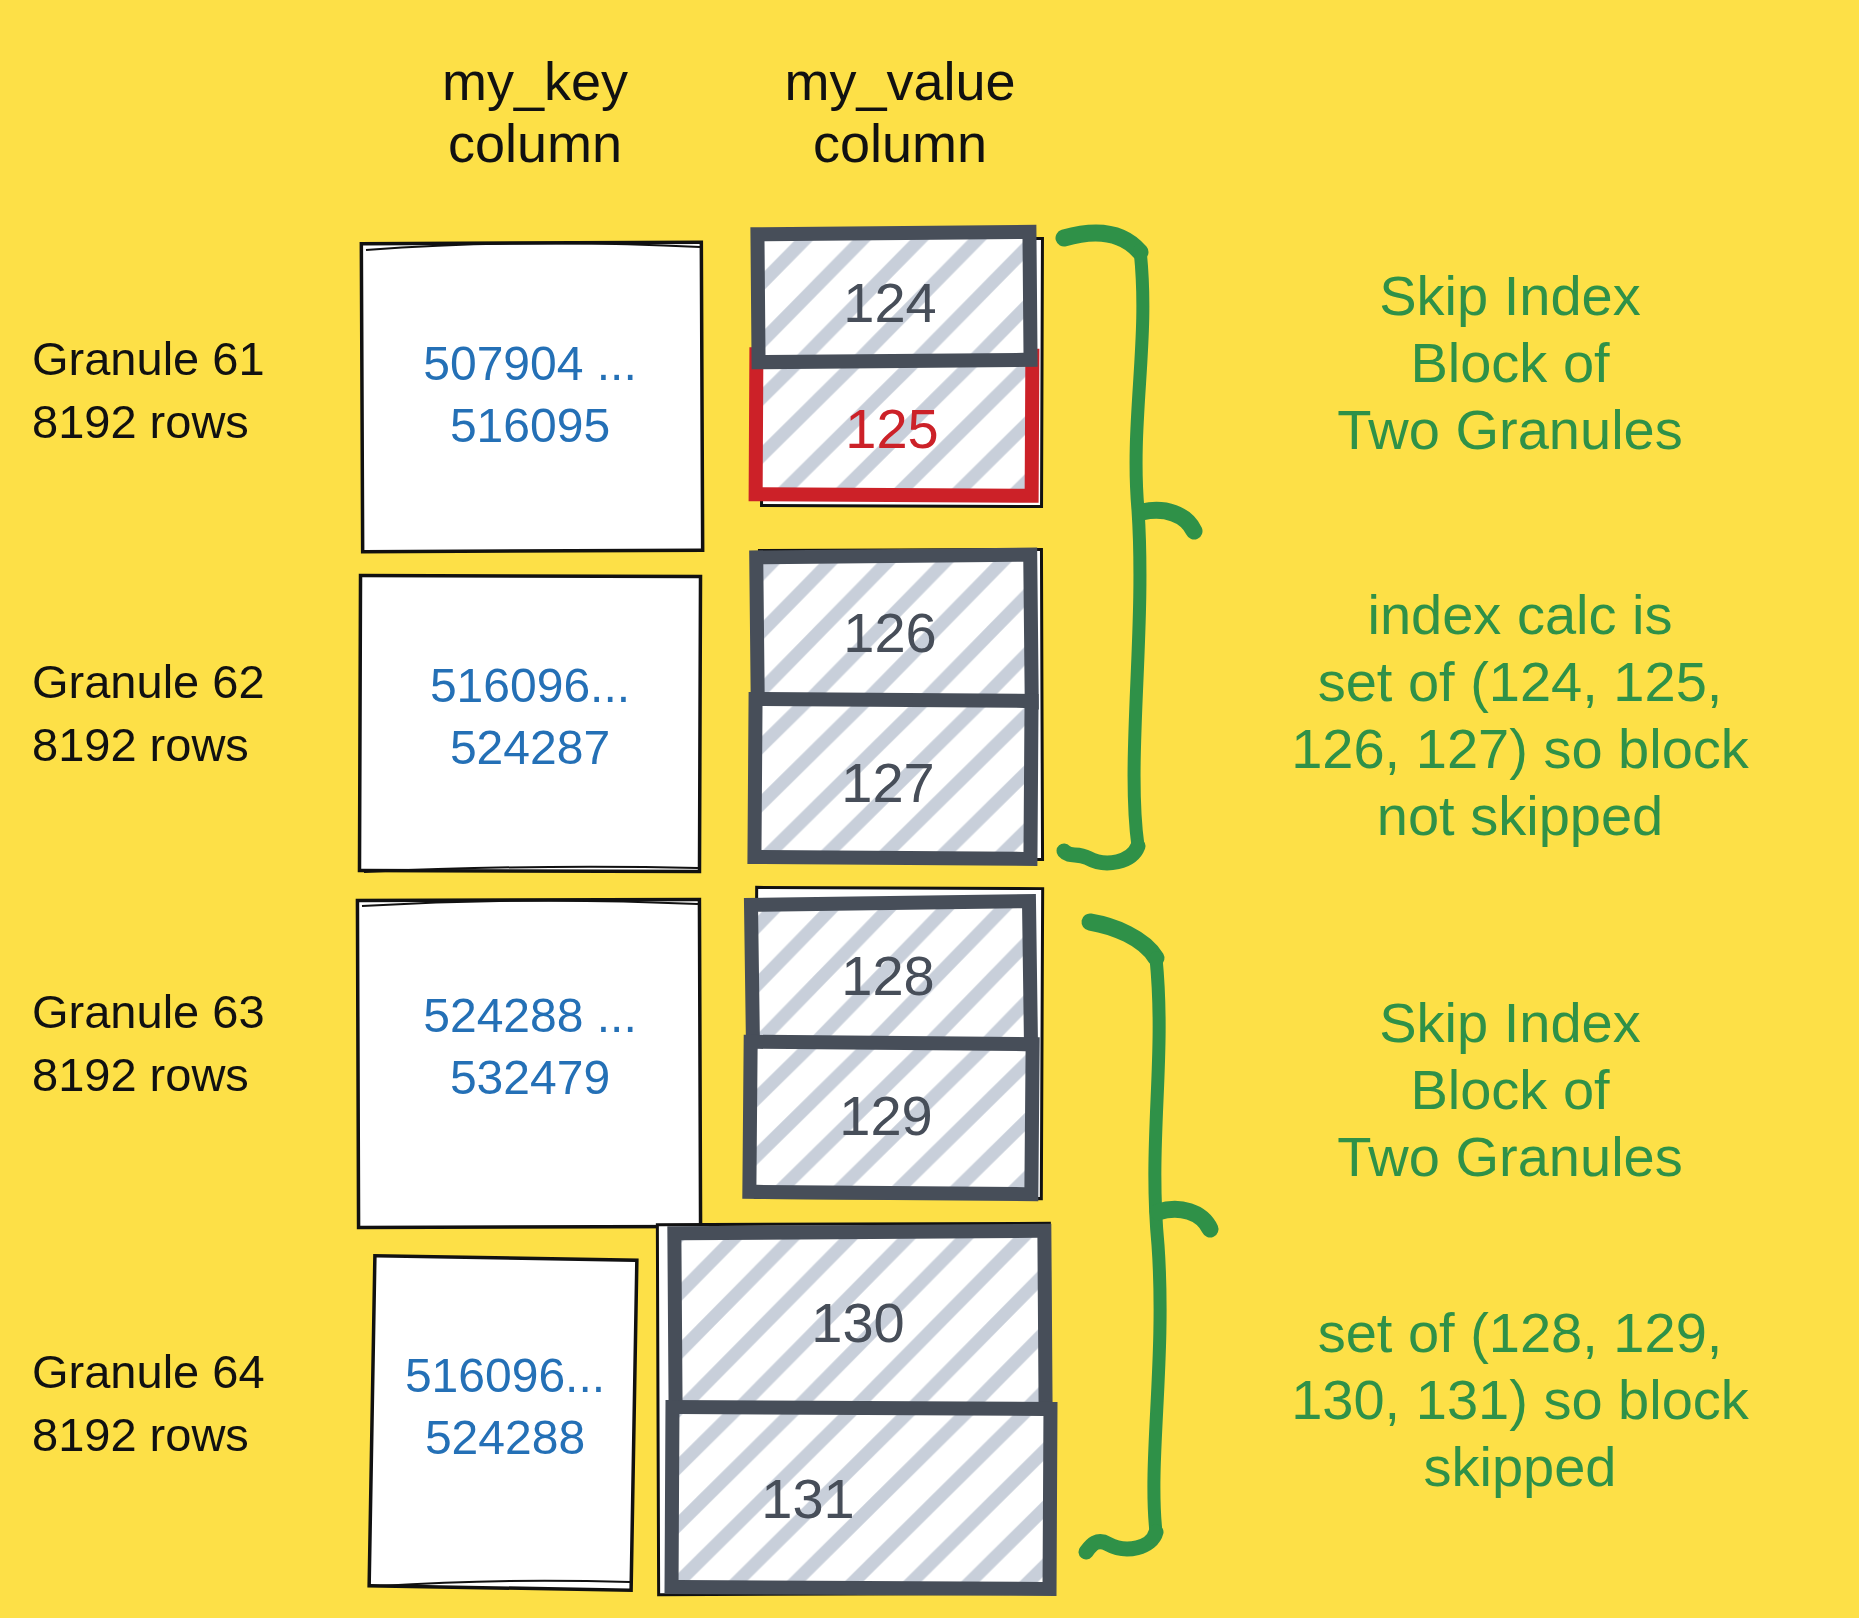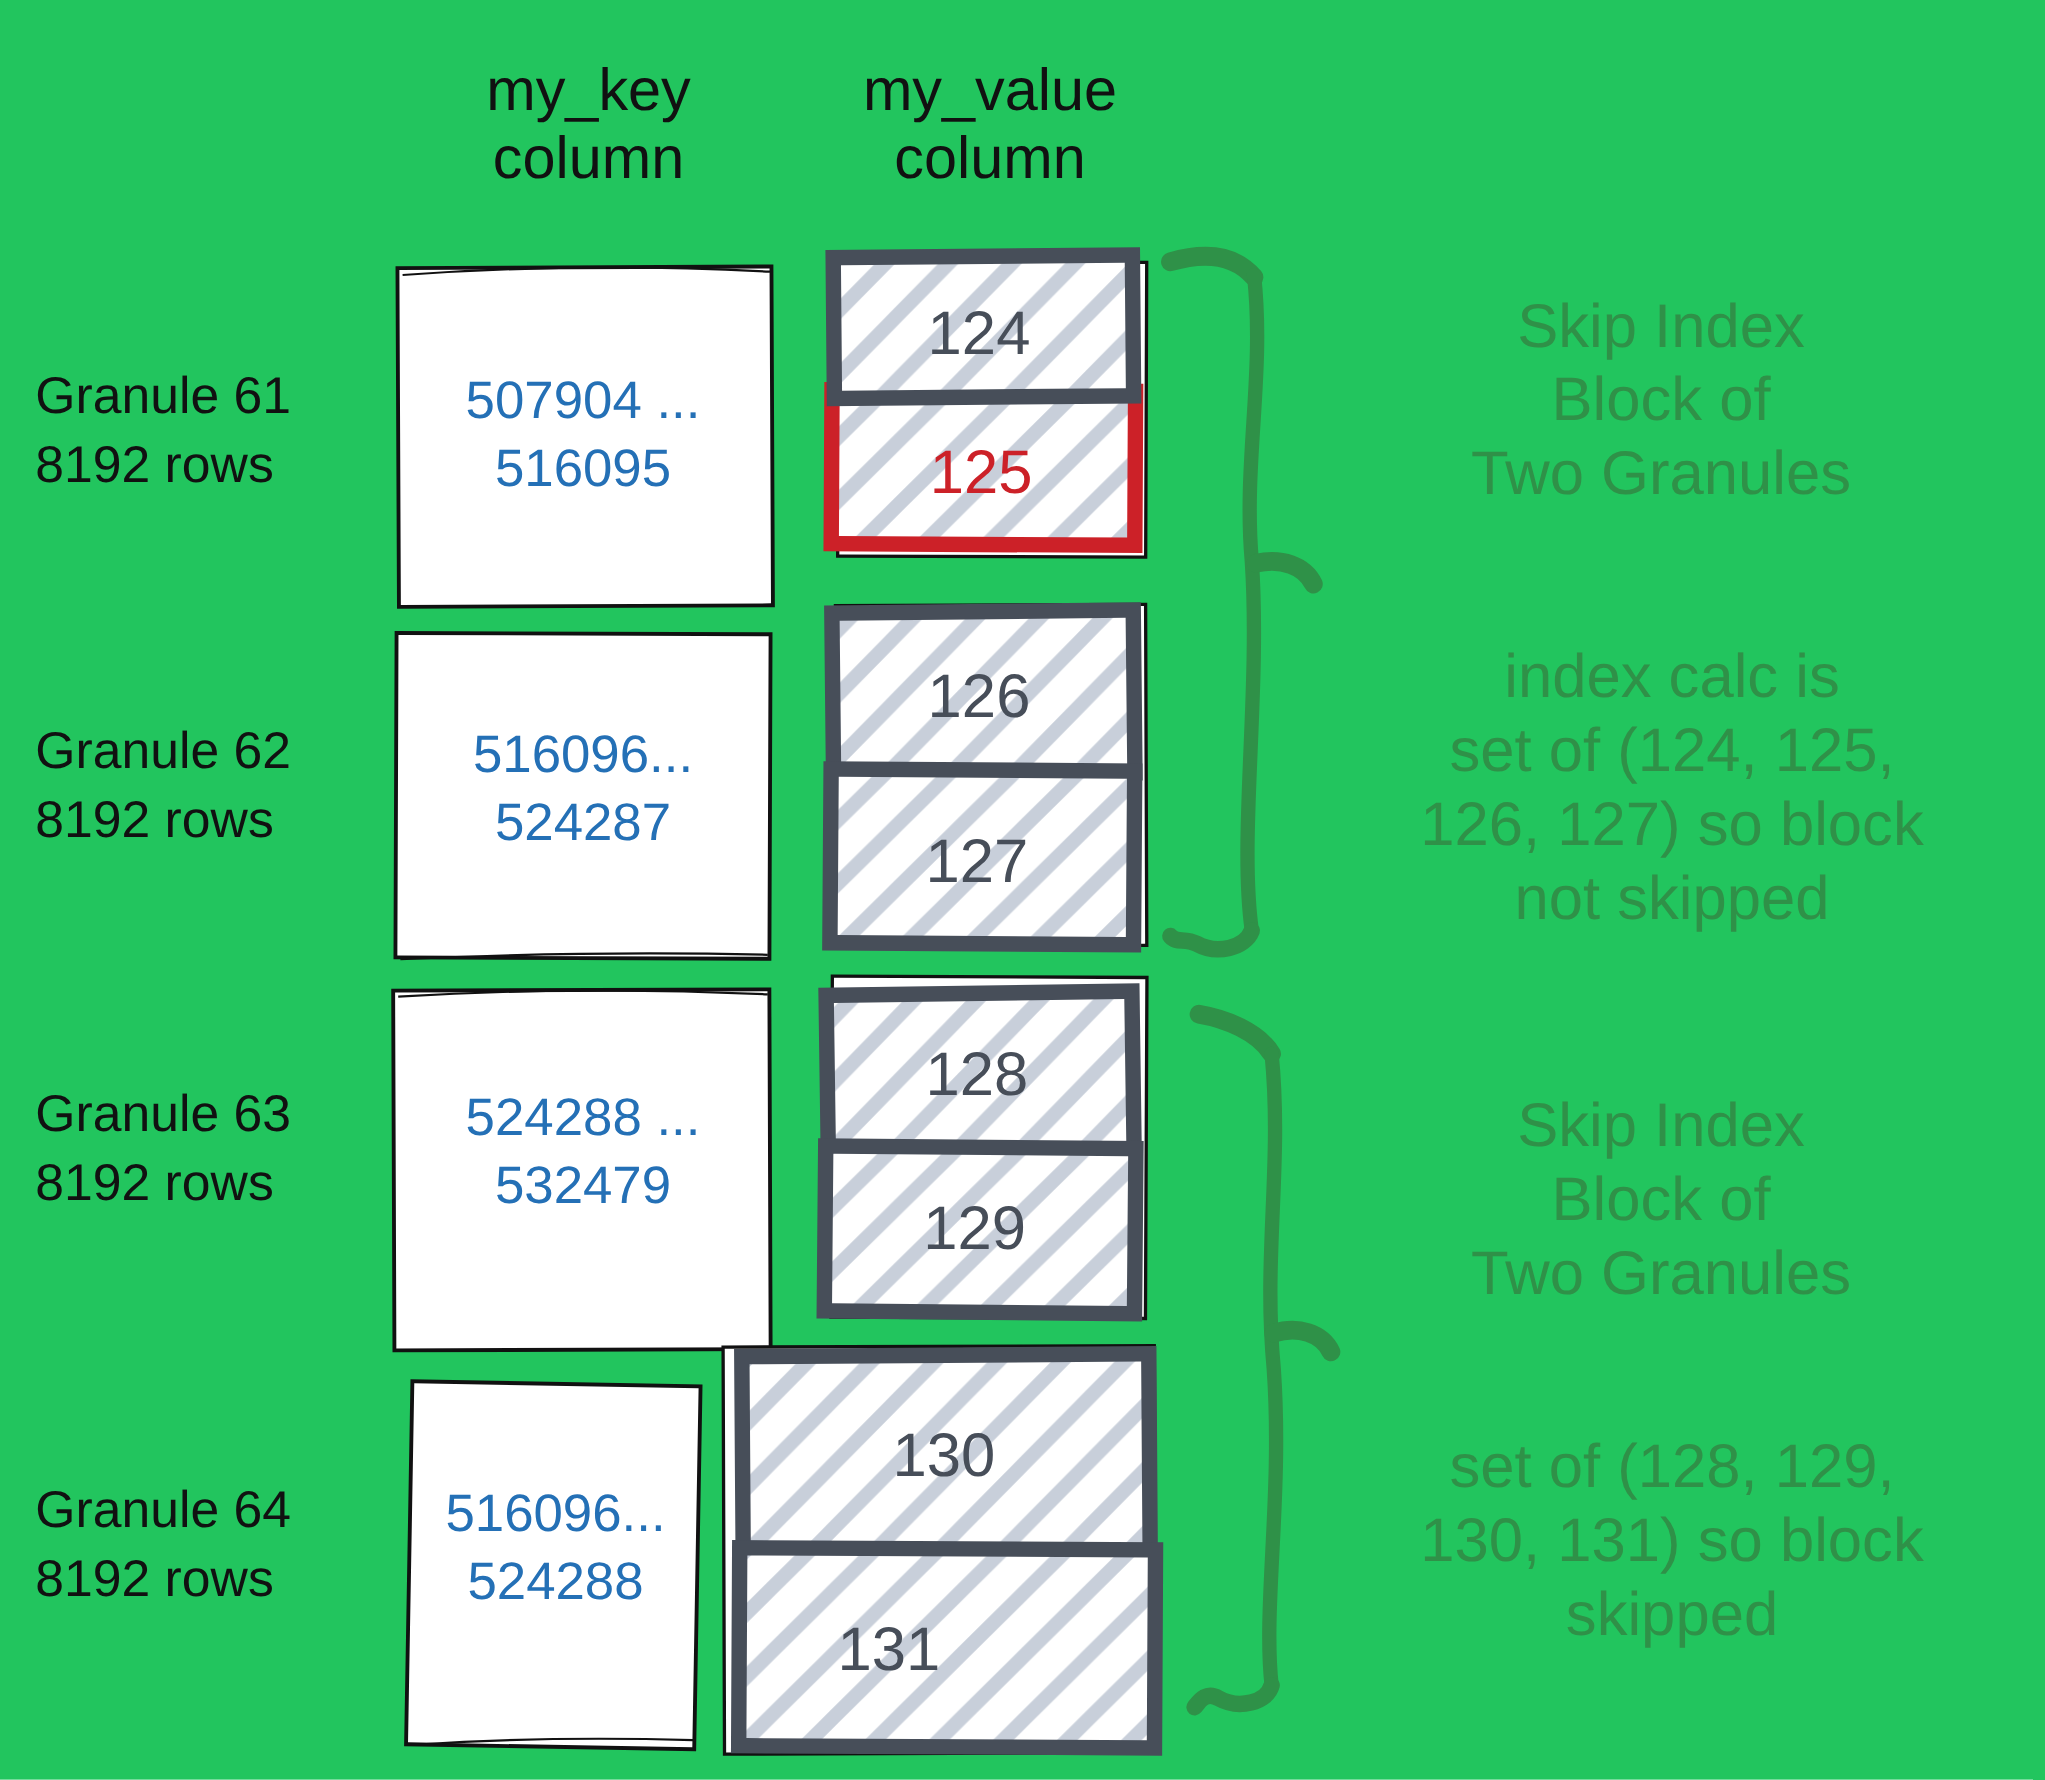--- a/index.html
+++ b/index.html
@@ -5,21 +5,21 @@
   html, body {
     margin: 0;
     padding: 0;
     background: #ffffff;
     font-family: "Liberation Sans", sans-serif;
   }
   .stage {
     width: 1859px;
     height: 1618px;
     position: relative;
-    background: #22c55e;
+    background: #fde047;
     overflow: hidden;
   }
   svg { display: block; }
   text { font-family: "Liberation Sans", sans-serif; }
   .hdr        { font-size: 54px; fill: #111111; }
   .glabel     { font-size: 47px; fill: #111111; }
   .keytext    { font-size: 48px; fill: #2470b6; }
   .blocknum   { font-size: 56px; fill: #474e59; }
   .blocknum.hot { fill: #cc2128; }
   .note       { font-size: 56px; fill: #2f9148; }

